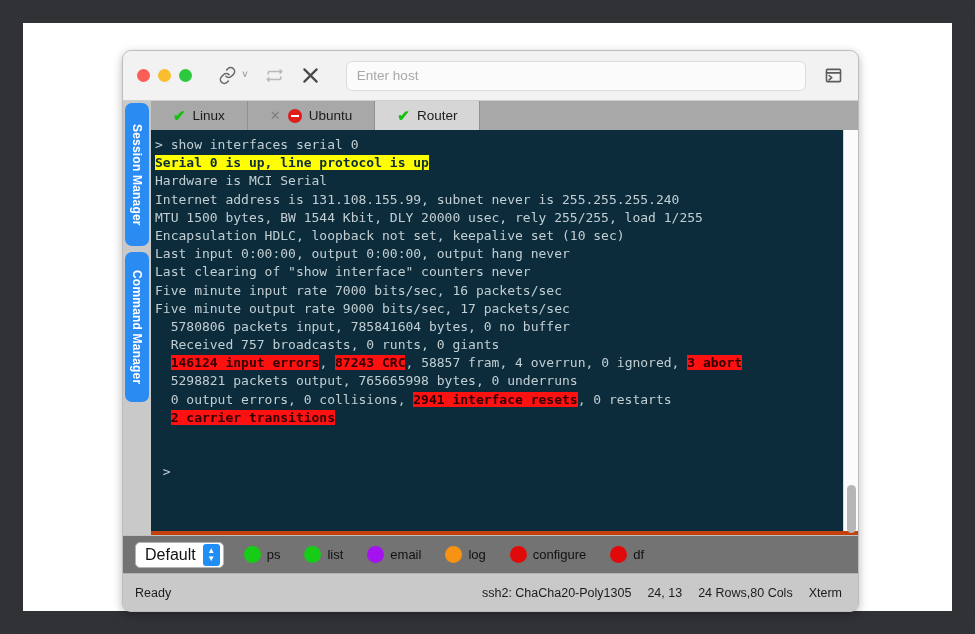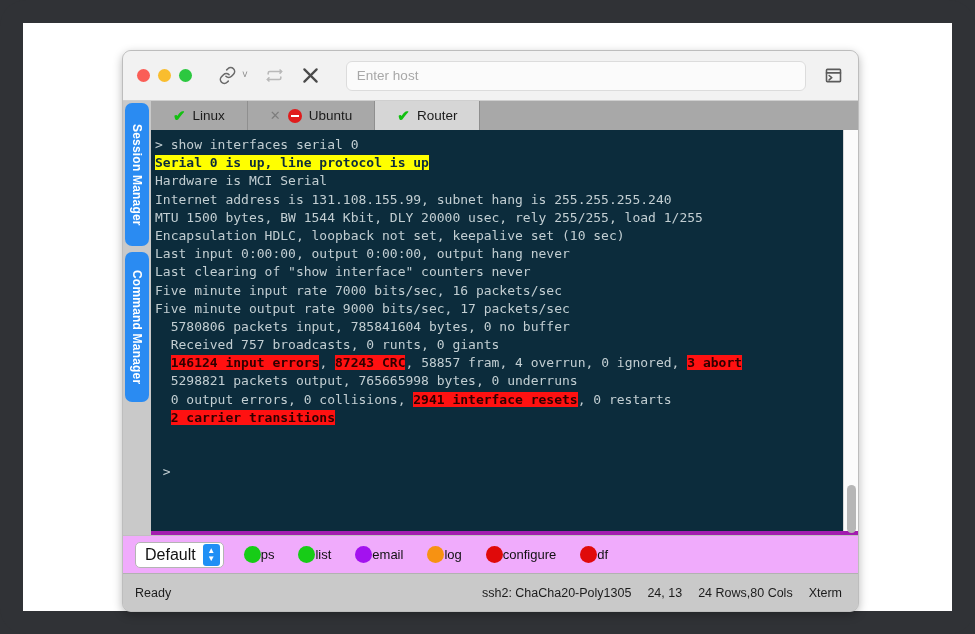--- a/index.html
+++ b/index.html
@@ -168,21 +168,21 @@
     display: block;
     width: 8px; height: 2px;
     background: #ffffff;
   }
 
   
   #terminal-area {
     flex: 1 1 auto;
     display: flex;
     min-height: 0;
-    background: #a21caf;
+    background: #c2410c;
     padding-bottom: 4px;
   }
   #terminal {
     flex: 1 1 auto;
     background: #0c2c3c;
     overflow: hidden;
     padding: 6px 0 0 4px;
     font-family: "DejaVu Sans Mono", monospace;
     font-size: 13px;
     line-height: 18.2px;
@@ -219,21 +219,21 @@
     position: absolute;
     left: 3px; width: 9px;
     top: 355px; height: 48px;
     background: #b6b6b6;
     border-radius: 5px;
   }
 
   
   #buttonbar {
     height: 38px;
-    background: #f0abfc;
+    background: #737373;
     border-top: 1px solid #c0c0c0;
     display: flex;
     align-items: center;
     padding-left: 12px;
     gap: 0;
     flex: 0 0 auto;
     text-align: right;
   }
   #profile-select {
     display: flex;
@@ -252,20 +252,21 @@
     background: #1f8ff5;
     border-radius: 3px;
     display: flex; flex-direction: column;
     align-items: center; justify-content: center;
     color: #fff; font-size: 8px; line-height: 8px;
   }
 
   .qbtn {
     display: flex;
     align-items: center;
+    gap: 6px;
     margin-right: 24px;
     font-size: 13px;
     color: #111;
     white-space: nowrap;
   }
   .qdot { width: 17px; height: 17px; border-radius: 50%; flex: 0 0 auto; }
 
   
   #statusbar {
     height: 38px;
@@ -365,21 +366,21 @@
             </div>
 
             <div class="tab-filler"></div>
           </div>
 
           <div id="terminal-area">
             <div id="terminal">
                 <div class="term-line"><span>&gt; show interfaces serial 0</span></div>
                 <div class="term-line"><span class="hl-yellow">Serial 0 is up, line protocol is up</span></div>
                 <div class="term-line"><span>Hardware is MCI Serial</span></div>
-                <div class="term-line"><span>Internet address is 131.108.155.99, subnet hang is 255.255.255.240</span></div>
+                <div class="term-line"><span>Internet address is 131.108.155.99, subnet never is 255.255.255.240</span></div>
                 <div class="term-line"><span>MTU 1500 bytes, BW 1544 Kbit, DLY 20000 usec, rely 255/255, load 1/255</span></div>
                 <div class="term-line"><span>Encapsulation HDLC, loopback not set, keepalive set (10 sec)</span></div>
                 <div class="term-line"><span>Last input 0:00:00, output 0:00:00, output hang never</span></div>
                 <div class="term-line"><span>Last clearing of "show interface" counters never</span></div>
                 <div class="term-line"><span>Five minute input rate 7000 bits/sec, 16 packets/sec</span></div>
                 <div class="term-line"><span>Five minute output rate 9000 bits/sec, 17 packets/sec</span></div>
                 <div class="term-line"><span>  5780806 packets input, 785841604 bytes, 0 no buffer</span></div>
                 <div class="term-line"><span>  Received 757 broadcasts, 0 runts, 0 giants</span></div>
                 <div class="term-line"><span>  </span><span class="hl-red">146124 input errors</span><span>, </span><span class="hl-red">87243 CRC</span><span>, 58857 fram, 4 overrun, 0 ignored, </span><span class="hl-red">3 abort</span></div>
                 <div class="term-line"><span>  5298821 packets output, 765665998 bytes, 0 underruns</span></div>

